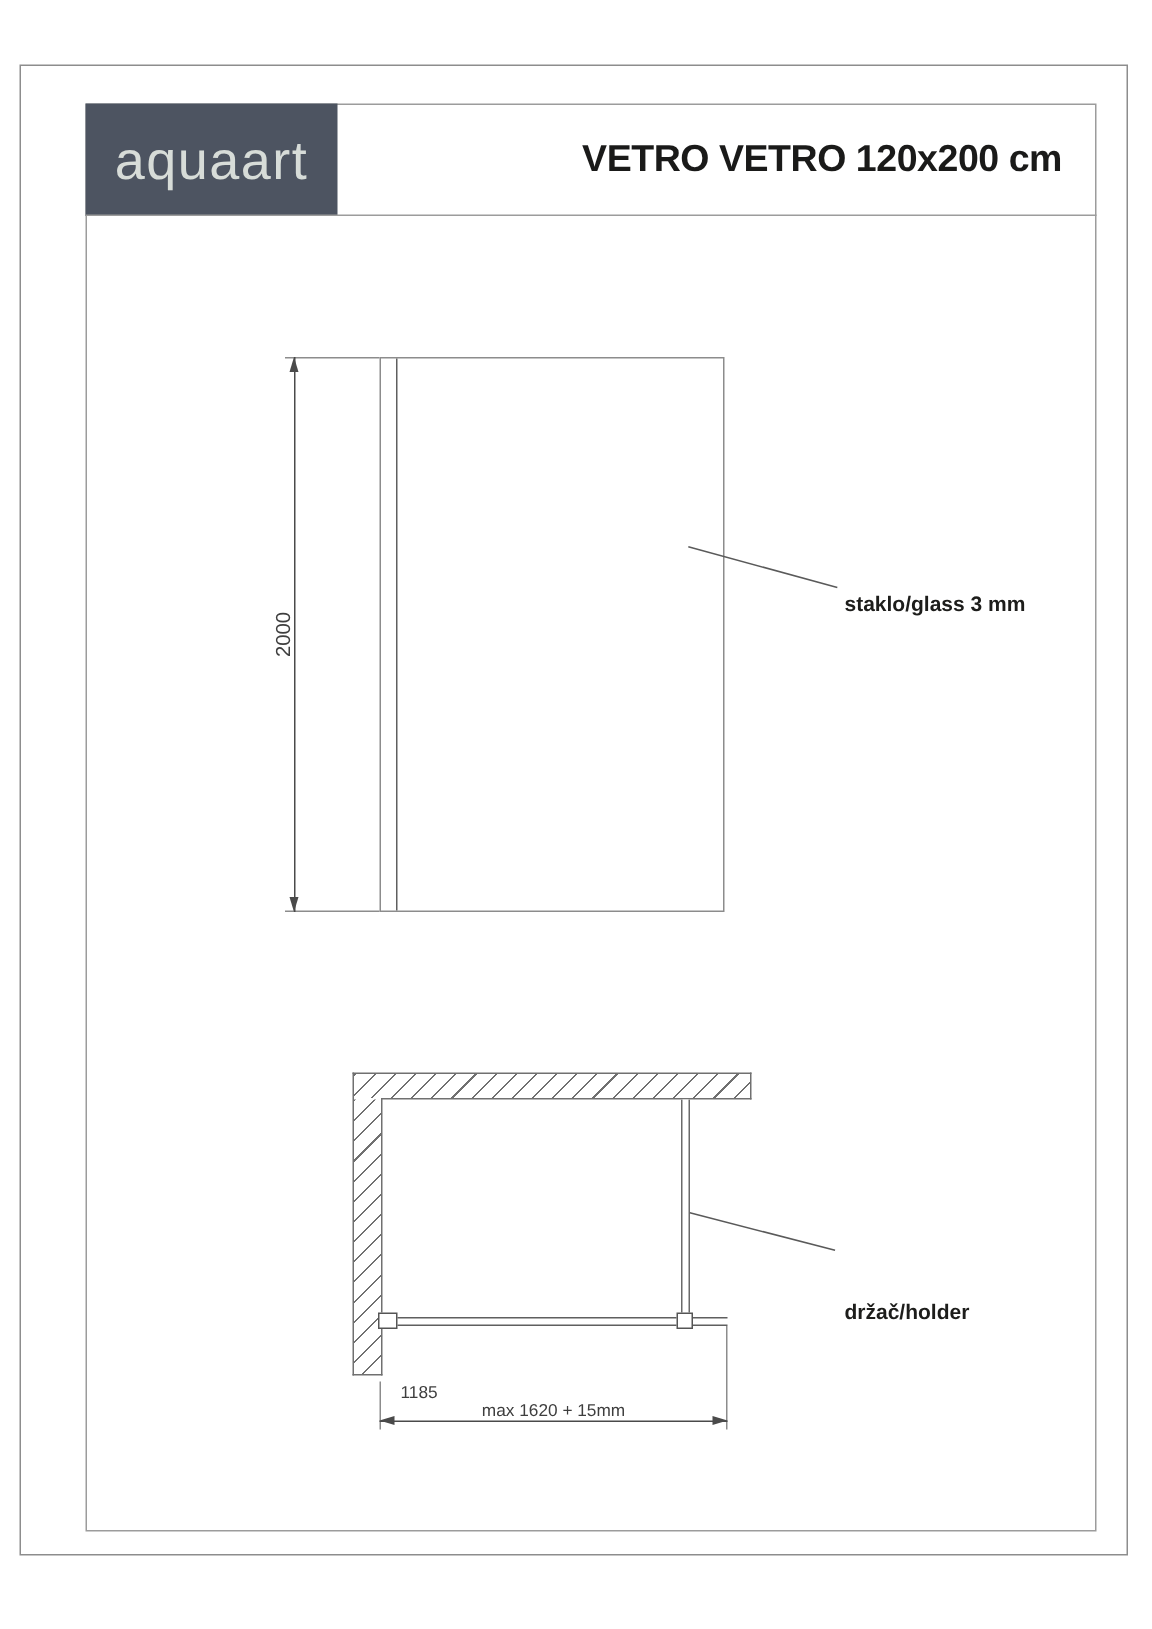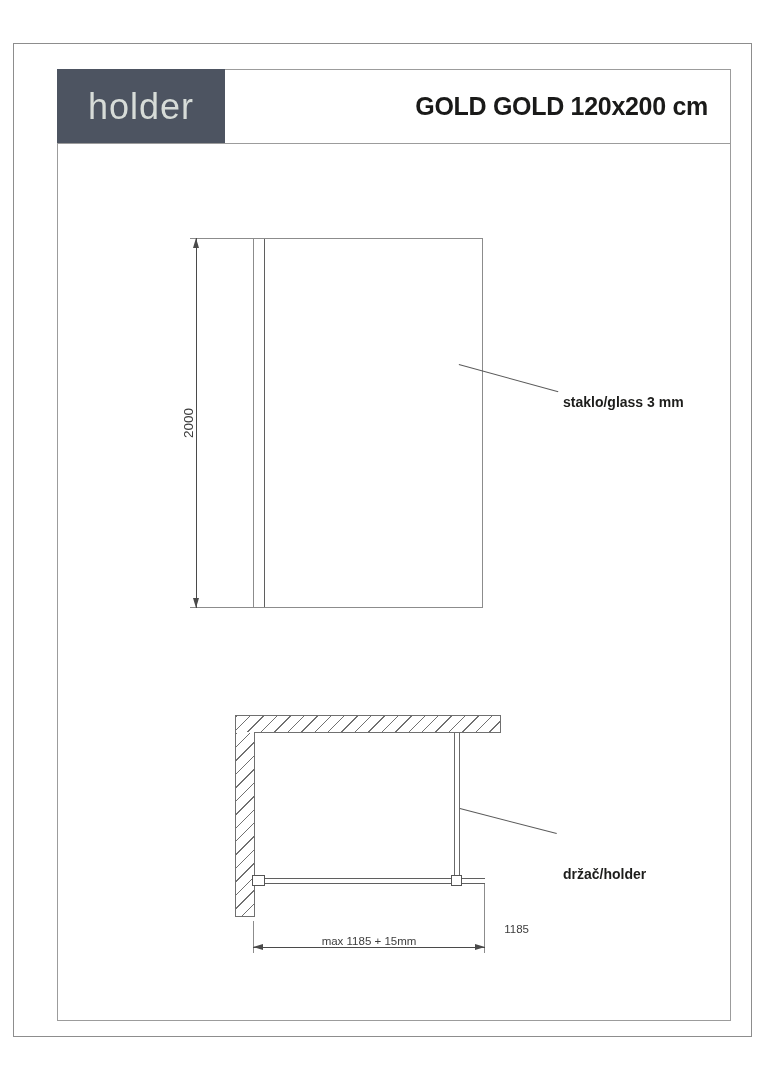--- a/index.html
+++ b/index.html
@@ -123,21 +123,21 @@
     left: 253px; top: 944px;
     border-top: 3.5px solid transparent; border-bottom: 3.5px solid transparent;
     border-right: 10px solid #4a4a4a;
   }
   .arrow-right {
     left: 475px; top: 944px;
     border-top: 3.5px solid transparent; border-bottom: 3.5px solid transparent;
     border-left: 10px solid #4a4a4a;
   }
   .hdim-label1 {
-    left: 253px; top: 923px; width: 276px; text-align: right;
+    left: 267px; top: 923px; width: 276px; text-align: left;
     font-size: 11.5px; color: #3e3e3e;
   }
   .hdim-label2 {
     left: 253px; top: 935px; width: 232px; text-align: center;
     font-size: 11.5px; color: #3e3e3e;
   }
   .holder-leader {
     left: 460px; top: 808px; width: 100px; height: 1px; background: #5a5a5a;
     transform: rotate(14.5deg); transform-origin: 0 0;
   }
@@ -148,24 +148,24 @@
 </style>
 </head>
 <body>
 
 <div id="page">
 
   <div class="abs outer-frame"></div>
   <div class="abs inner-frame"></div>
 
   <div class="abs logo-box">
-    <span class="logo-text">holder</span>
+    <span class="logo-text">aquaart</span>
   </div>
   <div class="abs title-area">
-    <span class="title-text">GOLD GOLD 120x200 cm</span>
+    <span class="title-text">VETRO VETRO 120x200 cm</span>
   </div>
   <div class="abs header-underline"></div>
 
   <div>
     <div class="abs glass-rect"></div>
     <div class="abs profile-line"></div>
 
     <div class="abs extline ext-top"></div>
     <div class="abs extline ext-bottom"></div>
     <div class="abs dimline vdim-line"></div>
@@ -191,19 +191,19 @@
     <div class="abs glass-plan"></div>
     <div class="abs wall-block"></div>
     <div class="abs holder-block"></div>
 
     <div class="abs extline ext-left-p"></div>
     <div class="abs extline ext-right-p"></div>
     <div class="abs dimline hdim-line"></div>
     <div class="abs arrow arrow-left"></div>
     <div class="abs arrow arrow-right"></div>
     <div class="abs hdim-label1">1185</div>
-    <div class="abs hdim-label2">max 1185 + 15mm</div>
+    <div class="abs hdim-label2">max 1620 + 15mm</div>
 
     <div class="abs holder-leader"></div>
     <div class="abs holder-label">držač/holder</div>
   </div>
 
 </div>
 
 </body></html>

